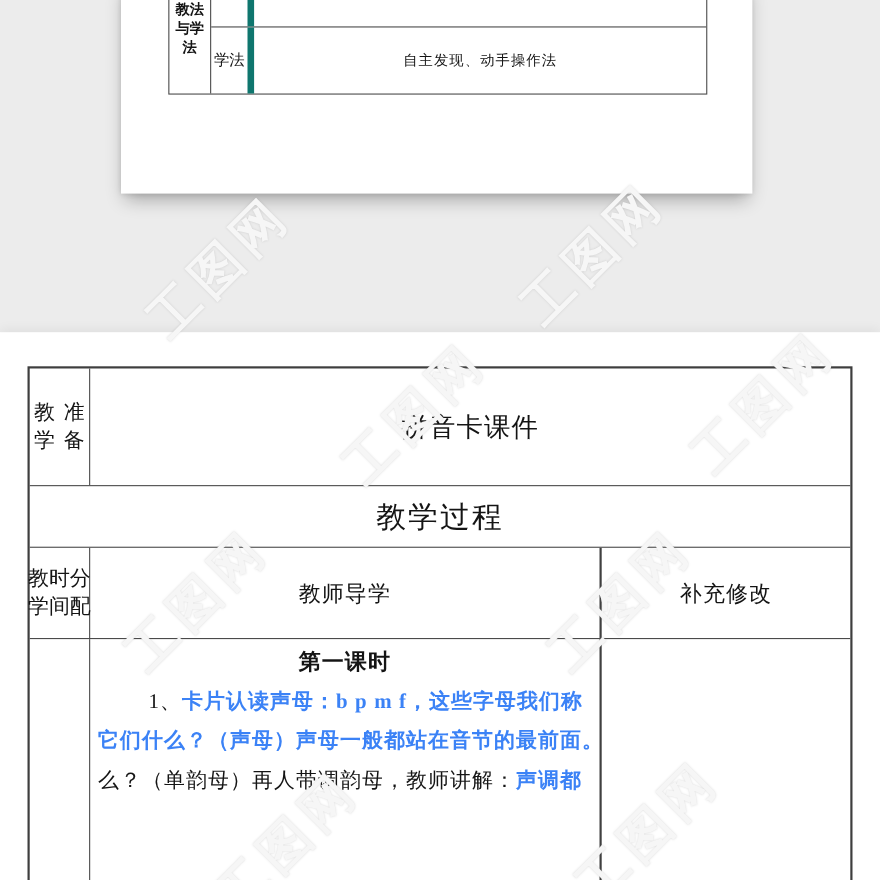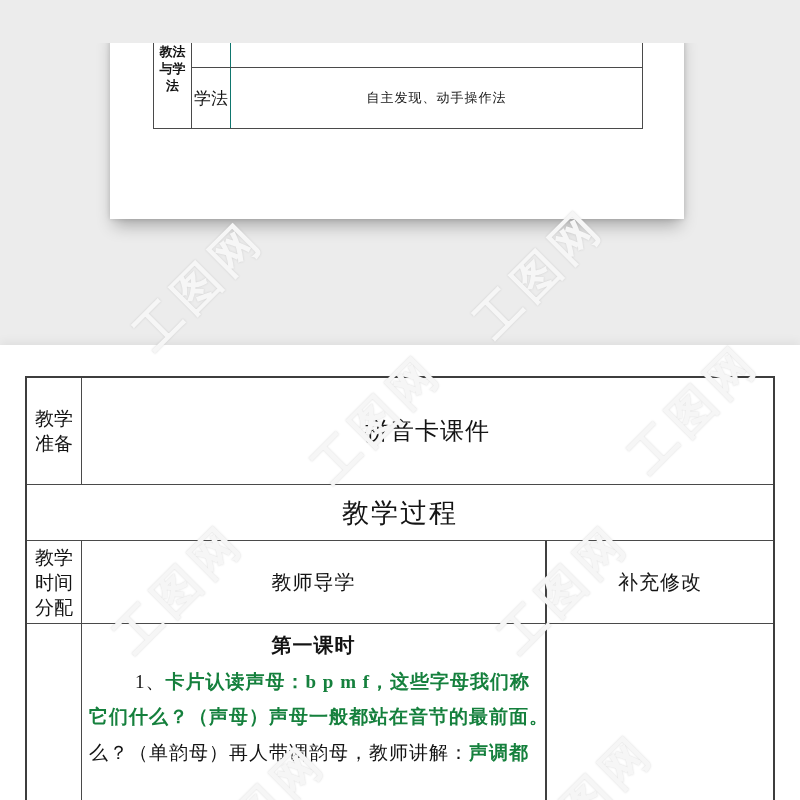--- a/index.html
+++ b/index.html
@@ -4,21 +4,21 @@
 <style>
   * { margin:0; padding:0; box-sizing:border-box; }
   html,body { width:800px; height:800px; }
   body{
     font-family:"Liberation Serif","DejaVu Serif",serif;
     background:#ececec;
     position:relative;
     overflow:hidden;
     color:#141414;
   }
-  .stage{ position:absolute; inset:0; overflow:hidden;margin-top:43px; }
+  .stage{ position:absolute; inset:0; overflow:hidden; }
 
   
   .page-top{
     position:absolute; left:110px; top:-20px; width:574px; height:196px;
     background:#ffffff;
     box-shadow:0 10px 16px -4px rgba(0,0,0,0.30), 0 0 5px rgba(0,0,0,0.14);
     z-index:10;
   }
   .page-bottom{
     position:absolute; left:0; top:302px; width:800px; height:498px;
@@ -36,23 +36,23 @@
   .t1-head{
     width:38px; border-right:1px solid #4a4a4a;
     font-weight:bold; font-size:13px; line-height:17px;
     text-align:center; padding-top:11px;
   }
   .t1-right{ flex:1; display:flex; flex-direction:column; }
   .t1-row{ display:flex; }
   .t1-row.first{ height:36px; border-bottom:1px solid #4a4a4a; }
   .t1-row.second{ flex:1; }
   .t1-lab{
-    width:39px; border-right:1px solid #0f766e;
+    width:39px; border-right:6px solid #0f766e;
     display:flex; align-items:center; justify-content:center;
-    font-size:17px;
+    font-size:14px;
   }
   .t1-con{
     flex:1; display:flex; align-items:center; justify-content:center;
     font-size:13px; letter-spacing:1px;
   }
 
   
   .t2{
     position:absolute; left:25px; top:31px; width:750px; height:480px;
     border:2px solid #3e3e3e; display:flex; flex-direction:column;
@@ -62,21 +62,21 @@
   .r1{ height:107px; border-bottom:1px solid #4a4a4a; }
   .r2{
     height:56px; border-bottom:1px solid #4a4a4a;
     display:flex; align-items:center; justify-content:center;
     font-size:27px; letter-spacing:2px;
   }
   .r3{ height:83px; border-bottom:1px solid #4a4a4a; }
   .r4{ flex:1; }
   .cell-label{
     width:55px; border-right:1px solid #4a4a4a;
-    display:flex; flex-direction:column; align-items:center; justify-content:center;
+    display:flex; align-items:center; justify-content:center;
     font-size:19px; line-height:25px; text-align:center;
   }
   .cell-wide{
     flex:1; display:flex; align-items:center; justify-content:center;
     font-size:24px; letter-spacing:1px;font-family:Liberation Serif, serif;
   }
   .cell-mid{
     width:465px; border-right:2px solid #404040;
     display:flex; align-items:center; justify-content:center;
     font-size:20px; letter-spacing:1px;
@@ -88,21 +88,21 @@
   .cell-mid.content{
     display:block; padding-top:4px; overflow:hidden;
     font-size:19px; line-height:35.7px;
   }
   .cell-empty{ flex:1; }
   .line{ white-space:nowrap; }
   .line-center{ text-align:center; }
   .indent-s{ margin-left:7px; }
   .indent-l{ margin-left:53px; }
   .bold{ font-weight:bold; font-size:20px; }
-  .red{ color:#15803d; font-weight:bold; }
+  .red{ color:#3b82f6; font-weight:bold; }
 
   
   .wm{
     position:absolute; z-index:40; pointer-events:none;
     transform:rotate(-45deg); transform-origin:center;
     font-family:"DejaVu Sans","Liberation Sans",sans-serif;
     font-weight:bold; font-size:46px; letter-spacing:7px;
     color:#f6f6f6;
     text-shadow:0 0 2px rgba(130,130,130,0.32);
     white-space:nowrap;

